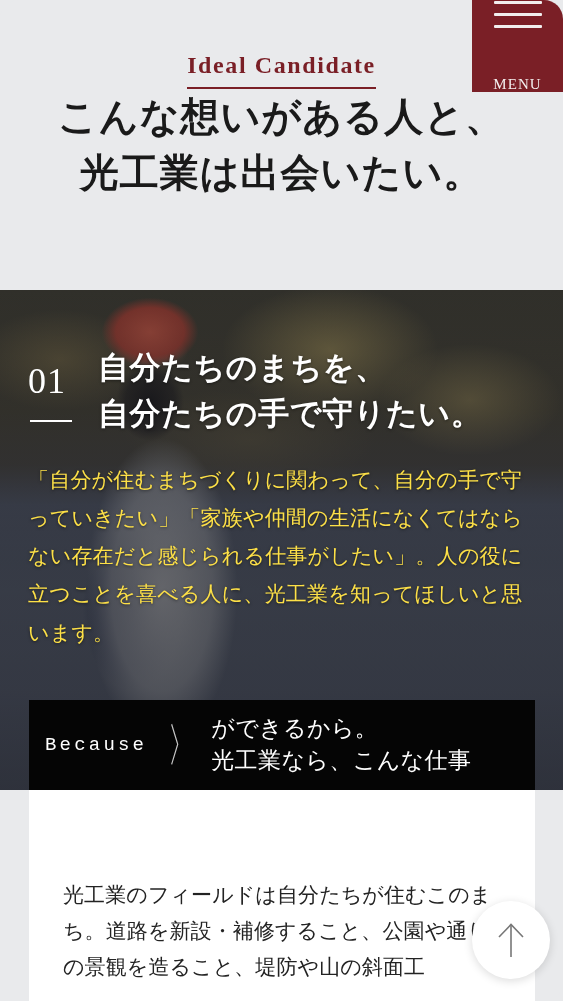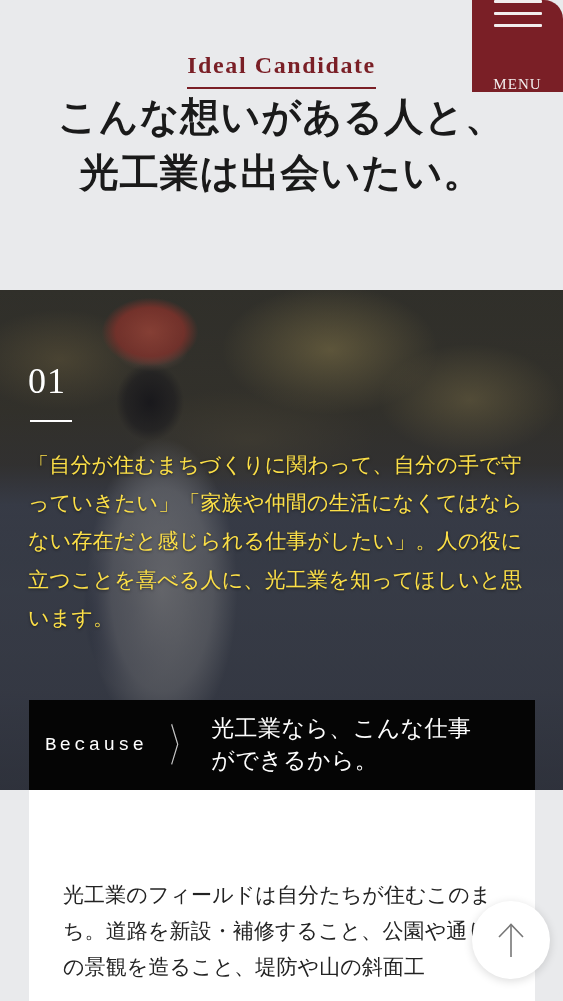--- a/index.html
+++ b/index.html
@@ -19,21 +19,21 @@
 
   
   .menu-btn {
     position:absolute;
     top:0; left:472px;
     width:91px; height:92px;
     background:#7a1f26;
     display:flex;
     flex-direction:column;
     align-items:center;
-    justify-content:space-between;
+    justify-content:flex-end;
     cursor:pointer;
     z-index:50;
     gap:40px;
   }
   .burger {
     width:48px;
     display:flex; flex-direction:column;
     gap:9px;
     margin-bottom:9px;
   }
@@ -281,31 +281,35 @@
   <div class="hero">
     <div class="hero-photo"></div>
     <div class="hero-dark"></div>
 
     <div class="hero-inner">
       <div class="hero-head-row">
         <div class="hero-num-wrap">
           <div class="hero-num">01</div>
           <div class="hero-num-rule"></div>
         </div>
+        <div class="hero-title">
+          <div>自分たちのまちを、</div>
+          <div>自分たちの手で守りたい。</div>
+        </div>
       </div>
       <p class="hero-body">「自分が住むまちづくりに関わって、自分の手で守っていきたい」「家族や仲間の生活になくてはならない存在だと感じられる仕事がしたい」。人の役に立つことを喜べる人に、光工業を知ってほしいと思います。</p>
     </div>
   </div>
 
   <div class="because">
     <div class="because-label">Because</div>
     <div class="because-chev">〉</div>
     <div class="because-text">
+      <div>ができるから。</div>
       <div>光工業なら、こんな仕事</div>
-      <div>ができるから。</div>
     </div>
   </div>
 
   <div class="card">
     <p class="card-body">光工業のフィールドは自分たちが住むこのまち。道路を新設・補修すること、公園や通りの景観を造ること、堤防や山の斜面工</p>
   </div>
 
   <div class="scroll-top">
     <svg width="30" height="38" viewBox="0 0 30 38" fill="none">
       <path d="M15 36 L15 4" stroke="#777" stroke-width="1.6"></path>

